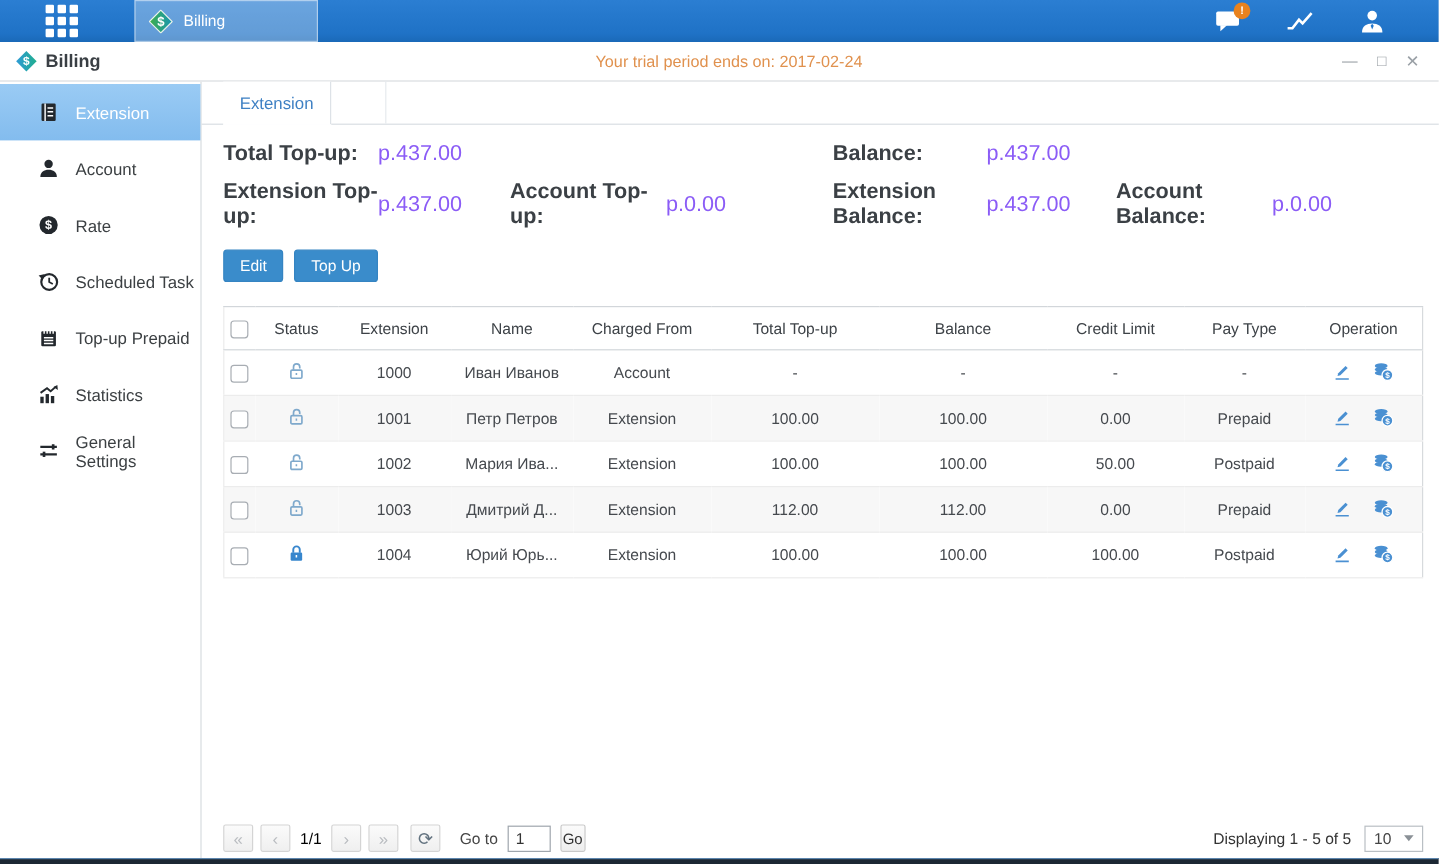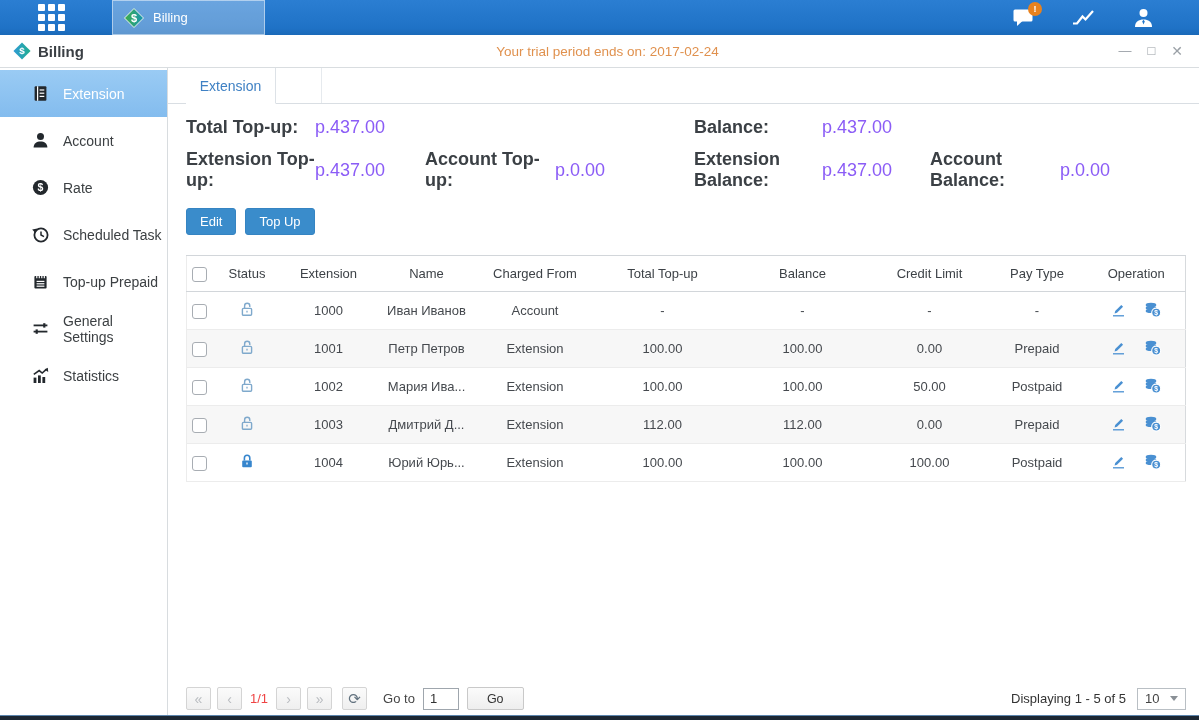--- a/index.html
+++ b/index.html
@@ -114,28 +114,28 @@
     position:absolute;left:18px;right:14px;bottom:10px;
     display:flex;align-items:center;font-size:13px;color:#454545;
   }
   .pg-btn{
     width:25px;height:23px;box-sizing:border-box;margin-right:6px;
     background:linear-gradient(#fbfbfb,#efefef);border:1px solid #d4d4d4;border-radius:2px;
     display:flex;align-items:center;justify-content:center;
     color:#b9bcc0;font-size:14px;cursor:pointer;
   }
   .pg-btn.refresh{color:#62727f;font-size:15px;margin-left:4px;}
-  .page-label{margin:0 8px 0 2px;color:#ef4444;}
+  .page-label{margin:0 8px 0 2px;color:#000000;}
   .goto-label{margin-left:10px;margin-right:8px;}
   .goto-input{
     width:28px;height:20px;border:1px solid #9fa6ad;font-size:13px;padding:0 0 0 6px;
     font-family:"Liberation Sans",sans-serif;color:#333;
   }
   .go-btn{
-    margin-left:8px;height:23px;padding:0 19px;background:linear-gradient(#fbfbfb,#eee);
+    margin-left:8px;height:23px;padding:0 1px;background:linear-gradient(#fbfbfb,#eee);
     border:1px solid #c9c9c9;border-radius:2px;color:#333;font-size:12.5px;cursor:pointer;
     font-family:"Liberation Sans",sans-serif;
   }
   .pg-spacer{flex:1;}
   .displaying{color:#333;margin-right:11px;}
   .page-size{
     width:49px;height:22px;box-sizing:border-box;border:1px solid #b9bfc4;background:#fff;
     display:flex;align-items:center;justify-content:space-between;padding:0 7px;cursor:pointer;color:#444;
   }
   .caret{width:0;height:0;border-left:4px solid transparent;border-right:4px solid transparent;border-top:5px solid #8a9096;}
@@ -277,39 +277,39 @@
               <line x1="5.6" y1="11.8" x2="13.4" y2="11.8"></line>
               <line x1="5.6" y1="14.2" x2="13.4" y2="14.2"></line>
             </g>
           </svg>
         </span>
     <span class="side-label">Top-up Prepaid</span>
   </div>
       <div class="side-item">
     <span class="side-icon">
           <svg viewBox="0 0 19 19">
-            <line x1="2.6" y1="6.4" x2="16.4" y2="6.4" stroke="currentColor" stroke-width="1.8"></line>
-            <rect x="12.2" y="4.2" width="2.2" height="4.4" fill="currentColor"></rect>
-            <line x1="2.6" y1="12.6" x2="16.4" y2="12.6" stroke="currentColor" stroke-width="1.8"></line>
-            <rect x="4.6" y="10.4" width="2.2" height="4.4" fill="currentColor"></rect>
-          </svg>
-        </span>
-    <span class="side-label">General Settings</span>
-  </div>
-      <div class="side-item">
-    <span class="side-icon">
-          <svg viewBox="0 0 19 19">
             <rect x="2.6" y="11.6" width="2.8" height="5.4" fill="currentColor"></rect>
             <rect x="7" y="9.4" width="2.8" height="7.6" fill="currentColor"></rect>
             <rect x="11.4" y="11" width="2.8" height="6" fill="currentColor"></rect>
             <polyline points="2.8,8.4 8.2,4.6 11.2,7 15.6,3.2" fill="none" stroke="currentColor" stroke-width="1.6"></polyline>
             <polygon points="16.8,1.8 17.2,6 13.6,3.6" fill="currentColor"></polygon>
           </svg>
         </span>
     <span class="side-label">Statistics</span>
+  </div>
+      <div class="side-item">
+    <span class="side-icon">
+          <svg viewBox="0 0 19 19">
+            <line x1="2.6" y1="6.4" x2="16.4" y2="6.4" stroke="currentColor" stroke-width="1.8"></line>
+            <rect x="12.2" y="4.2" width="2.2" height="4.4" fill="currentColor"></rect>
+            <line x1="2.6" y1="12.6" x2="16.4" y2="12.6" stroke="currentColor" stroke-width="1.8"></line>
+            <rect x="4.6" y="10.4" width="2.2" height="4.4" fill="currentColor"></rect>
+          </svg>
+        </span>
+    <span class="side-label">General Settings</span>
   </div>
     </div>
 
   <div class="main">
     <div class="tabstrip">
       <div class="tab">Extension</div>
       <div class="tab-ghost"></div>
     </div>
 
     <div class="summary">

